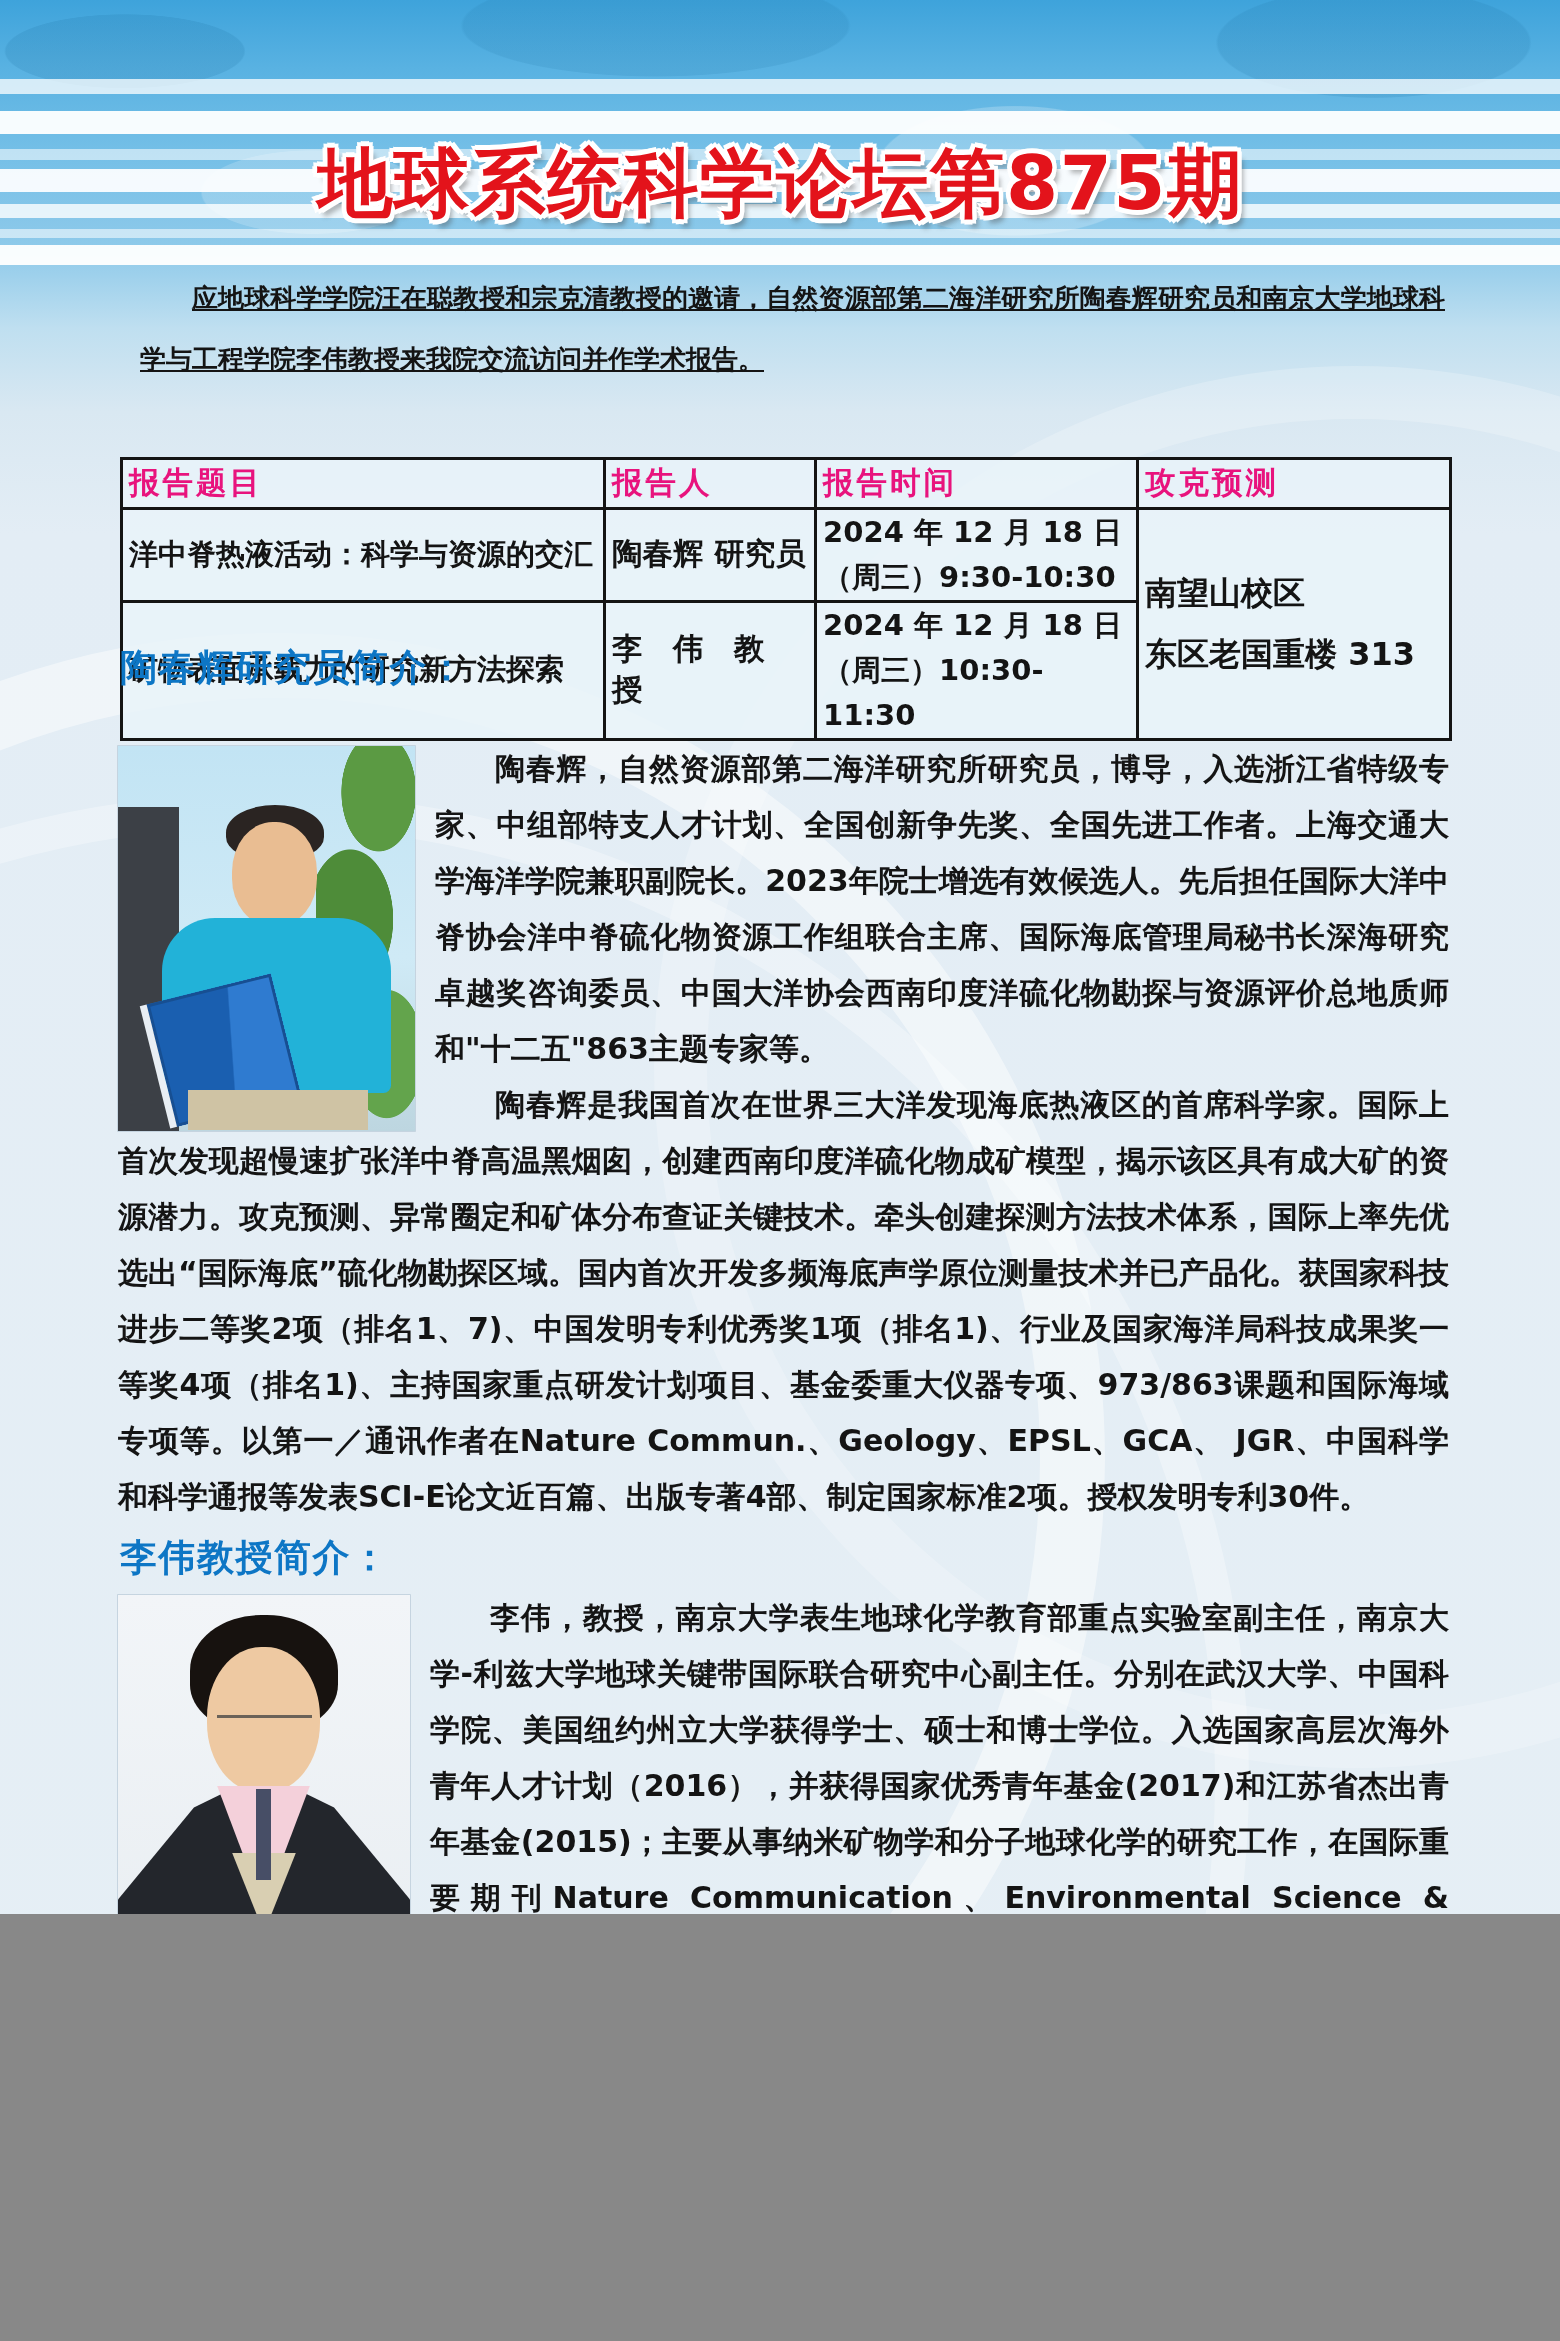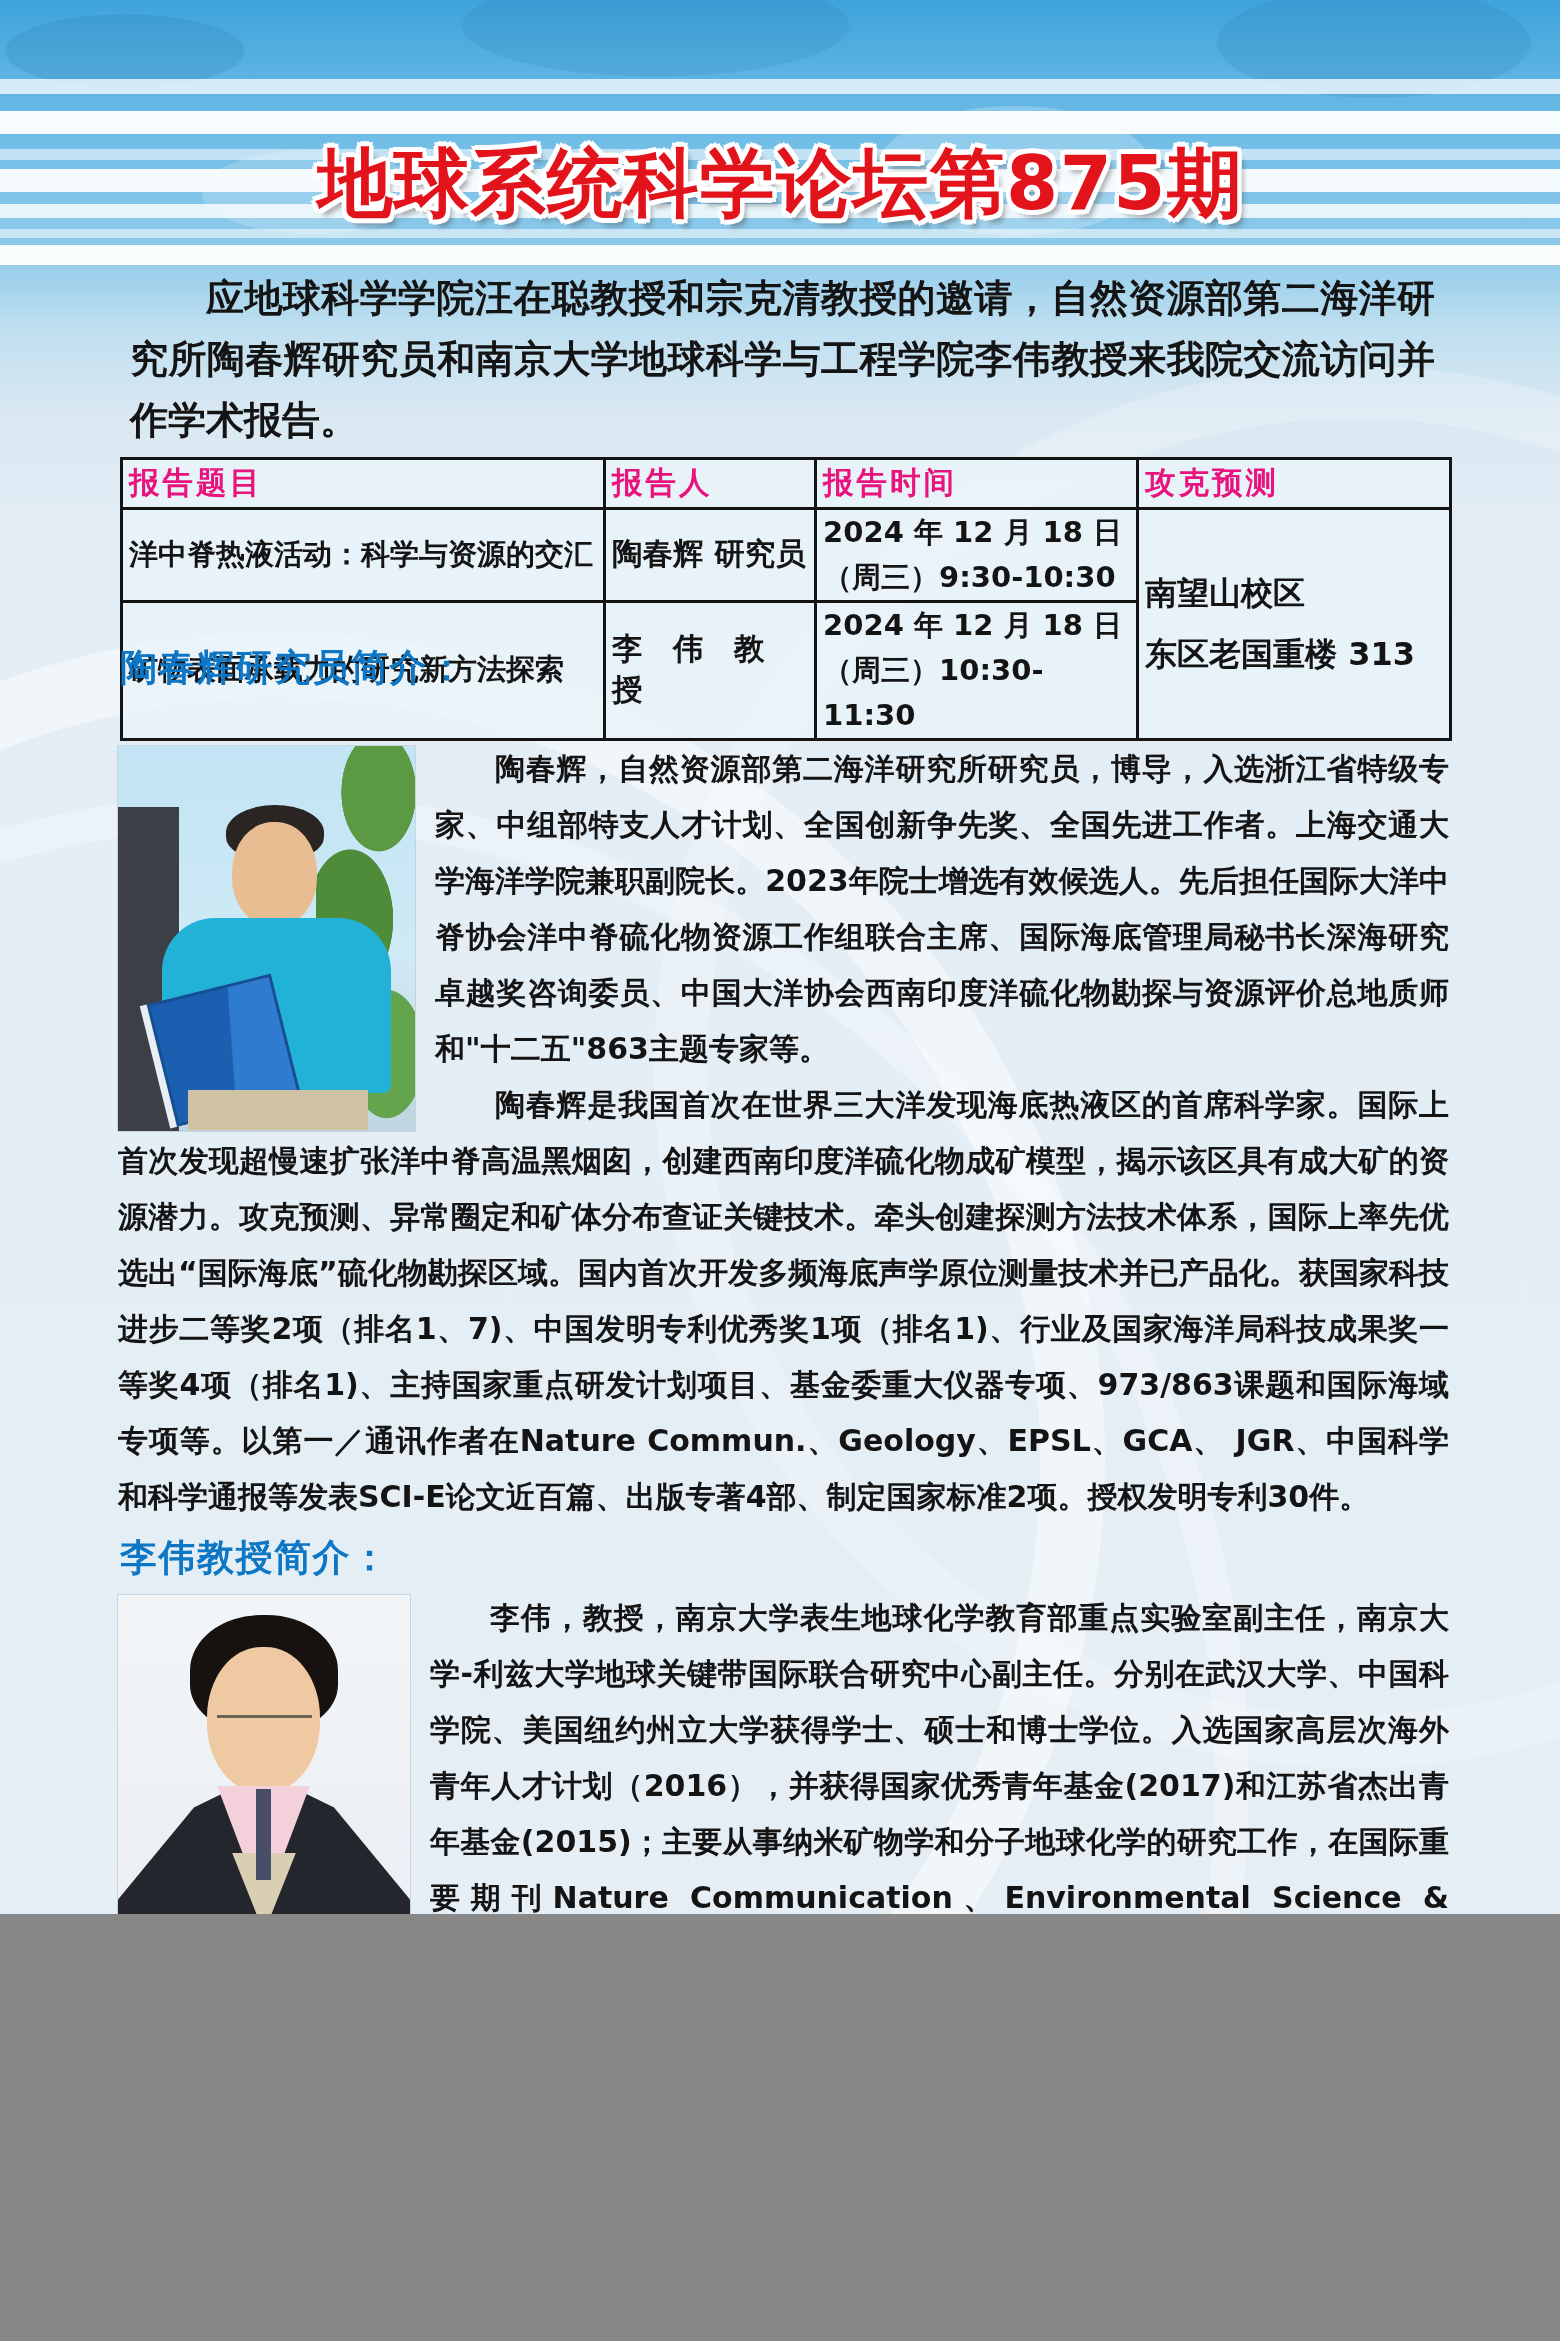--- a/index.html
+++ b/index.html
@@ -37,23 +37,23 @@
   .page-title{
     position:absolute; top:134px; left:0; width:1561px; text-align:center;
     font-size:75px; font-weight:900; letter-spacing:1.5px;
     color:var(--title_red,#e3131b);
     text-shadow:-3.8px -3.8px 0 #fff,3.8px -3.8px 0 #fff,-3.8px 3.8px 0 #fff,3.8px 3.8px 0 #fff,
                  0 -4.6px 0 #fff,0 4.6px 0 #fff,-4.6px 0 0 #fff,4.6px 0 0 #fff,
                  6.1px 7.6px 5.3px rgba(70,70,70,.40);
     z-index:3;
   }
   .intro{
-    position:absolute; top:268px; left:130px; width:1305px;
-    font-size:38px; font-weight:700; color:var(--text_black,#141414);
-    line-height:61px; text-align:justify; text-indent:2em; z-index:3;
+    position:absolute; top:268px; left:140px; width:1305px;
+    font-size:26px; font-weight:700; color:var(--text_black,#141414);
+    line-height:61px; text-align:justify; text-indent:2em; z-index:3;text-decoration:underline;
   }
   table.schedule{
     position:absolute; top:457px; left:120px; width:1329px;
     border-collapse:collapse; table-layout:fixed; z-index:3;
   }
   .schedule th,.schedule td{
     border:3px solid #141414; background:rgba(233,243,249,.85);
     text-align:left; vertical-align:middle; padding:0 6.1px; overflow:hidden;
   }
   .schedule thead th{

